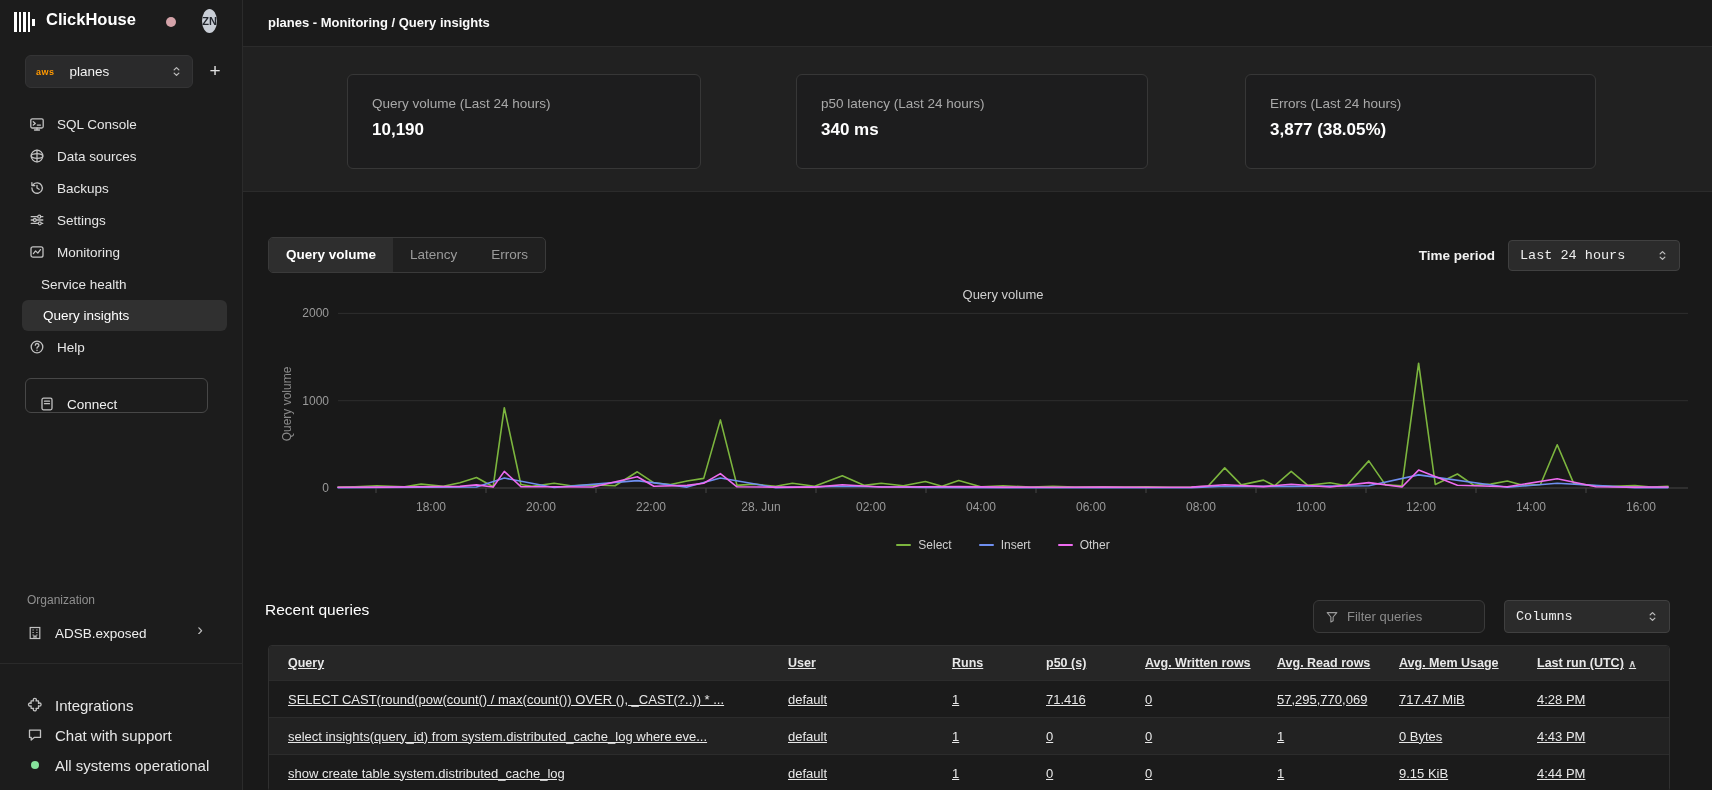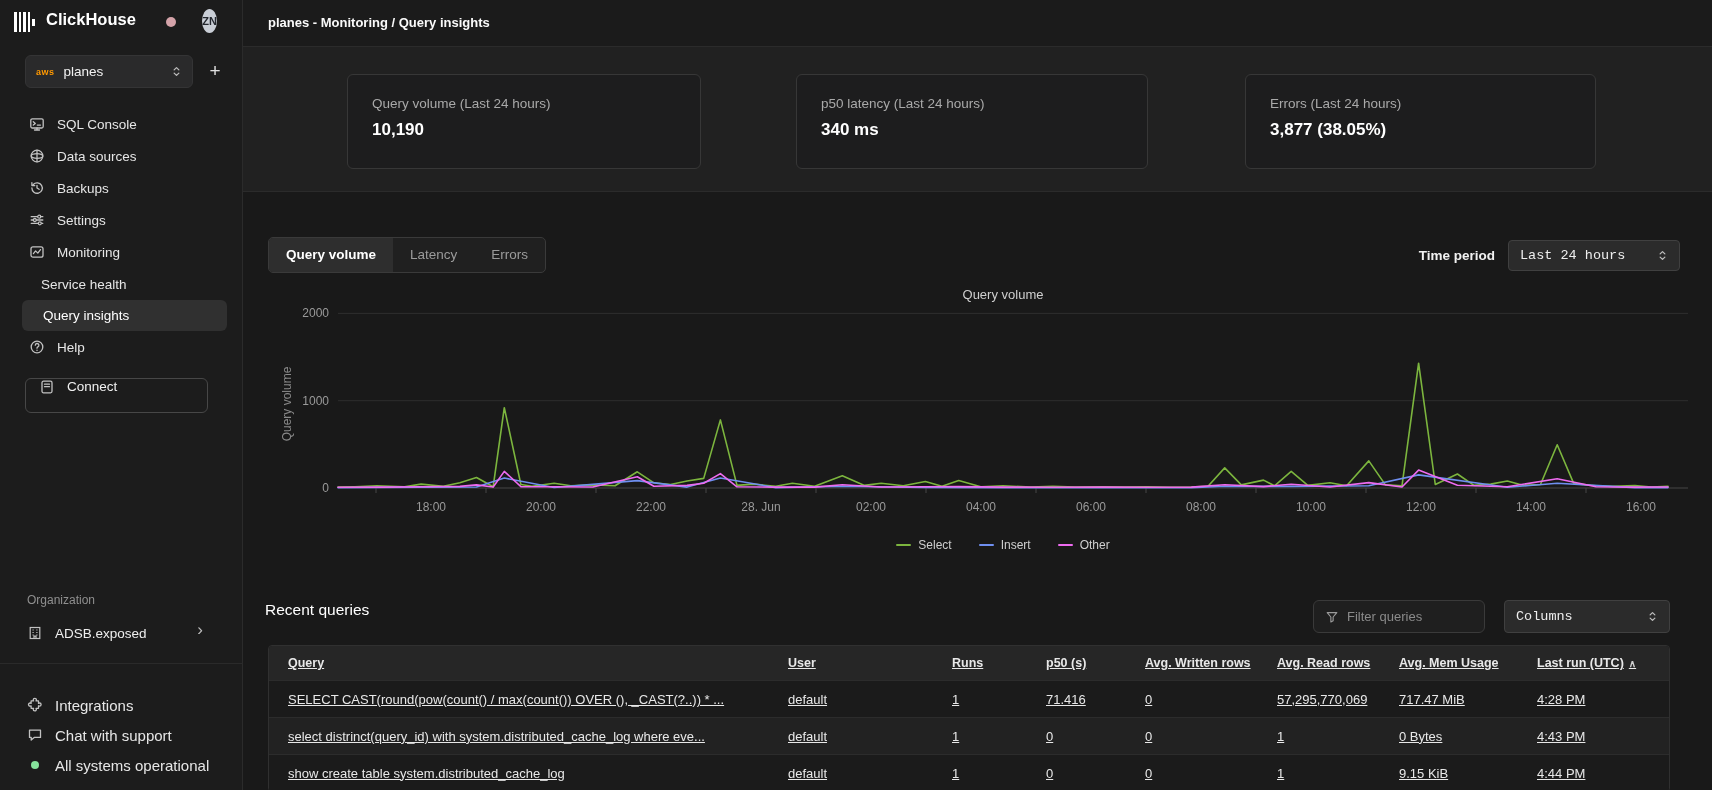--- a/index.html
+++ b/index.html
@@ -9,33 +9,33 @@
   
   .sidebar { position:absolute; left:0; top:0; width:243px; height:790px; background:#1c1c1c; border-right:1px solid #2b2b2b; }
   .brand-row { position:absolute; left:0; top:8px; width:243px; height:28px; }
   .logo { position:absolute; left:14px; top:3px; width:26px; height:22px; display:flex; gap:2px; align-items:center; }
   .logo i { display:block; width:2.5px; height:20px; background:#fff; }
   .logo i.nub { height:7px; }
   .brand-name { position:absolute; left:46px; top:2px; font-size:16.5px; font-weight:bold; color:#fff; }
   .notif-dot { position:absolute; left:166px; top:9px; width:10px; height:10px; border-radius:50%; background:#d4a3a9; }
   .avatar { position:absolute; left:202px; top:1px; width:15px; height:24px; border-radius:50%; background:#c9ced6; color:#23272e; font-size:11px; font-weight:bold; display:flex; align-items:center; justify-content:center; }
 
-  .ws-select { position:absolute; left:25px; top:55px; width:168px; height:33px; background:#2a2a2b; border:1px solid #343435; border-radius:6px; display:flex; align-items:center; padding:0 10px; gap:9px; cursor:pointer; }
+  .ws-select { position:absolute; left:25px; top:55px; width:168px; height:33px; background:#2a2a2b; border:1px solid #343435; border-radius:6px; display:flex; align-items:center; padding:0 10px; gap:15px; cursor:pointer; }
   .aws-mark { color:#ff9900; font-size:9px; font-weight:bold; letter-spacing:.5px; }
   .ws-name { font-size:13.5px; color:#f2f2f2; flex:1; }
   .add-btn { position:absolute; left:202px; top:58px; width:26px; height:26px; color:#e0e0e0; font-size:19px; line-height:25px; text-align:center; cursor:pointer; }
 
   .nav { position:absolute; left:0; top:108px; width:243px; }
   .nav-item { position:relative; height:32px; display:flex; align-items:center; gap:12px; padding-left:29px; font-size:13.5px; color:#e6e6e6; cursor:pointer; }
   .nav-item .nicon { width:16px; height:16px; color:#c2c2c2; flex:0 0 16px; }
   .nav-item.indent { padding-left:41px; }
   .nav-item.active { background:#303030; border-radius:6px; margin:0 16px 0 22px; padding-left:21px; height:31px; color:#fff; }
   .nicon svg { width:16px; height:16px; display:block; }
 
-  .connect-btn { position:absolute; left:25px; top:378px; width:183px; height:35px; border:1px solid #474747; border-radius:6px; display:flex; align-items:flex-start; gap:12px; padding-left:13px; font-size:13.5px; color:#f0f0f0; cursor:pointer; }
+  .connect-btn { position:absolute; left:25px; top:378px; width:183px; height:35px; border:1px solid #474747; border-radius:6px; display:flex; align-items:flex-end; gap:12px; padding-left:13px; font-size:13.5px; color:#f0f0f0; cursor:pointer; }
   .connect-btn .nicon { width:16px; height:16px; color:#c2c2c2; }
 
   .org-label { position:absolute; left:27px; top:593px; font-size:12px; color:#8f8f8f; }
   .org-row { position:absolute; left:0; top:618px; width:243px; height:30px; display:flex; align-items:center; gap:12px; padding-left:27px; font-size:13.5px; color:#eee; cursor:pointer; }
   .org-row .nicon { width:16px; height:16px; color:#c2c2c2; }
   .org-chevron { position:absolute; right:40px; top:2px; font-size:17px; color:#bdbdbd; }
   .side-divider { position:absolute; left:0; top:663px; width:243px; height:1px; background:#2a2a2a; }
 
   .side-footer { position:absolute; left:0; top:690px; width:243px; }
   .foot-item { height:30px; display:flex; align-items:center; gap:12px; padding-left:27px; font-size:15px; color:#e6e6e6; cursor:pointer; }
@@ -352,21 +352,21 @@
         <div class="tcell">SELECT CAST(round(pow(count() / max(count()) OVER (), _CAST(?..)) * ...</div>
         <div class="tcell">default</div>
         <div class="tcell">1</div>
         <div class="tcell">71.416</div>
         <div class="tcell">0</div>
         <div class="tcell">57,295,770,069</div>
         <div class="tcell">717.47 MiB</div>
         <div class="tcell">4:28 PM</div>
       </div>
       <div class="trow body alt">
-        <div class="tcell">select distrinct(query_id) with system.distributed_cache_log where eve...</div>
+        <div class="tcell">select insights(query_id) from system.distributed_cache_log where eve...</div>
         <div class="tcell">default</div>
         <div class="tcell">1</div>
         <div class="tcell">0</div>
         <div class="tcell">0</div>
         <div class="tcell">1</div>
         <div class="tcell">0 Bytes</div>
         <div class="tcell">4:43 PM</div>
       </div>
       <div class="trow body">
         <div class="tcell">show create table system.distributed_cache_log</div>

